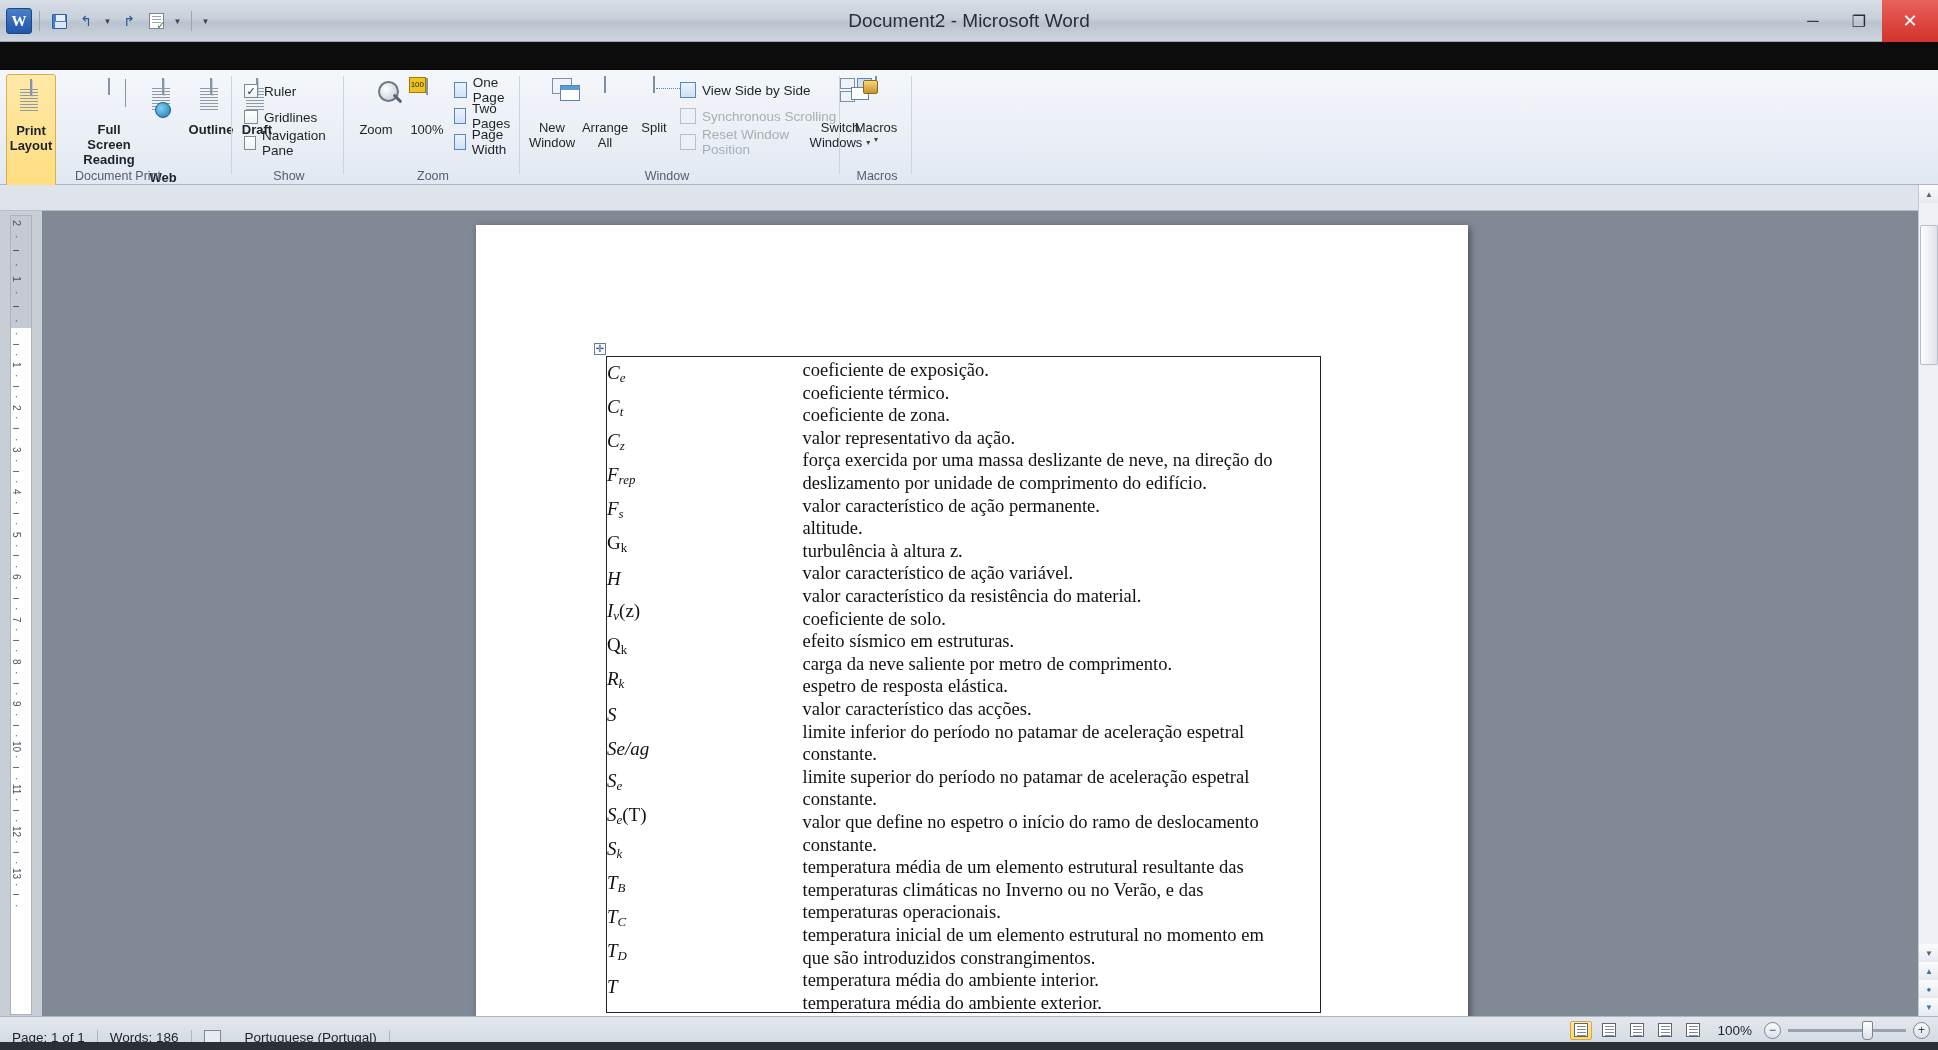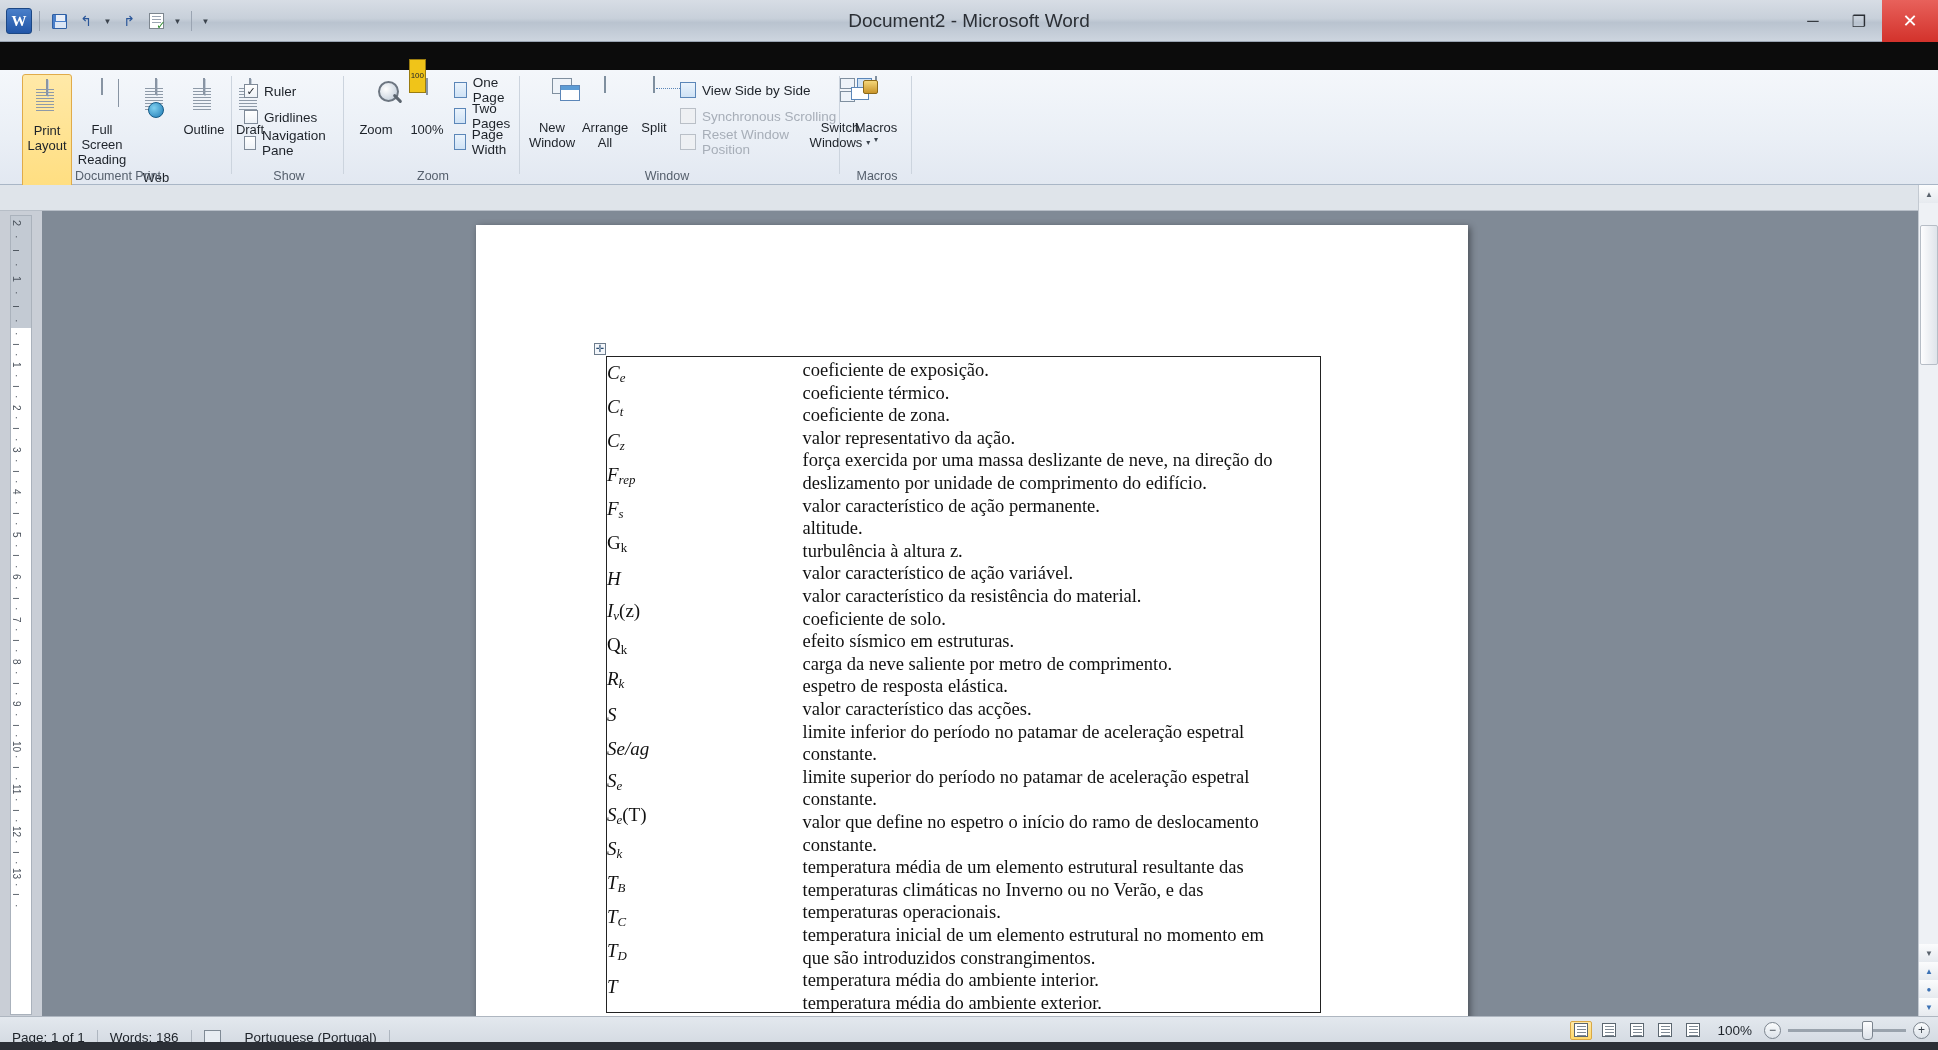--- a/index.html
+++ b/index.html
@@ -93,21 +93,21 @@
   .ico-globe { width: 16px; height:16px; border-radius:50%; background: radial-gradient(circle at 5px 5px,#7fd0f0,#1f7ab4); position:absolute; left:12px; bottom:2px; border:1px solid #145a86; }
   .rsmall-row { display: flex; align-items: center; gap: 6px; height: 22px; font-size: 13.5px; color: #1d2229; cursor: default; }
   .rsmall-row.disabled { color: #a7aeb8; }
   .cbx { width: 14px; height: 14px; border: 1px solid #7f8a98; background: linear-gradient(to bottom,#fff,#eef2f7); display:flex; align-items:center; justify-content:center; font-size:11px; color:#1d2229; }
   .mini-ico { width: 16px; height: 16px; border: 1px solid #5b86b8; background: linear-gradient(to bottom,#eaf3fc,#cfe2f5); position: relative; }
   .mini-ico.gray { border-color:#b9bfc7; background:#eef0f3; }
   .zoomglass { position: relative; width: 30px; height: 30px; margin: 4px auto; }
   .zoomglass:before { content:""; position:absolute; left:2px; top:1px; width:17px; height:17px; border-radius:50%; border:2px solid #6d7681; background: radial-gradient(circle at 6px 6px,#fff,#b9c6d4); }
   .zoomglass:after { content:""; position:absolute; left:16px; top:17px; width:11px; height:3px; background:#5b646e; transform: rotate(45deg); border-radius:2px; }
   .pg100 { position: relative; width: 30px; height: 32px; margin: 3px auto; background:#fff; border:1px solid #8894a3; }
-  .pg100 span { position:absolute; right:1px; bottom:1px; font-size:8px; background:#f0c419; border:1px solid #9a7c10; padding:12px 1px; line-height:1; }
+  .pg100 span { position:absolute; right:1px; bottom:1px; font-size:8px; background:#f0c419; border:1px solid #9a7c10; padding:3px 1px; line-height:1; }
   .winico { width: 30px; height: 26px; margin: 6px auto 3px; position: relative; }
   .winico .w1 { position:absolute; left:0; top:0; width:20px; height:16px; background:#eef3f9; border:1px solid #7f8f9f; }
   .winico .w2 { position:absolute; left:8px; top:7px; width:20px; height:16px; background:#fff; border:1px solid #5b86b8; }
   .winico .w2:before { content:""; position:absolute; left:0; top:0; width:100%; height:4px; background:#5b9bd5; }
   .splitico { width: 28px; height: 24px; margin: 7px auto 3px; background:#fff; border:1px solid #7f8f9f; position:relative; }
   .splitico:before { content:""; position:absolute; left:0; top:0; width:100%; height:5px; background:#5b9bd5; }
   .splitico.dash:after { content:""; position:absolute; left:2px; top:11px; width:24px; border-top:1px dotted #5b86b8; }
   .splitico.solid:after { content:""; position:absolute; left:0; top:10px; width:100%; height:3px; background:#5b9bd5; }
   .swico { width: 32px; height: 24px; margin: 8px auto 2px; position: relative; }
   .swico i { position:absolute; background:#eef3f9; border:1px solid #7f8f9f; display:block; }
@@ -242,27 +242,27 @@
       <div class="wc">─</div>
       <div class="wc">❐</div>
       <div class="wc close">✕</div>
     </div>
   </div>
 
 
   <div class="ribbon">
 
     <div class="rgroup" style="left:4px;width:228px;">
-      <div style="position:absolute;left:18px;top:4px;display:flex;">
+      <div style="position:absolute;left:2px;top:4px;display:flex;font-weight:bold;">
         <div class="rbig sel" style="width:50px;">
           <span class="rbig-ico"><span class="ico-page"><span class="lines"></span></span></span>
           <span>Print</span>
           <span>Layout</span>
         </div>
-        <div class="rbig" style="width:60px;">
+        <div class="rbig" style="width:60px;margin-left:23px;">
           <span class="rbig-ico"><span class="ico-book"></span></span>
           <span>Full Screen</span>
           <span>Reading</span>
         </div>
         <div class="rbig" style="width:48px;gap:48px;">
           <span class="rbig-ico"><span class="ico-page"><span class="lines"></span></span><span class="ico-globe"></span></span>
           <span>Web</span>
           <span>Layout</span>
         </div>
         <div class="rbig" style="width:48px;">

